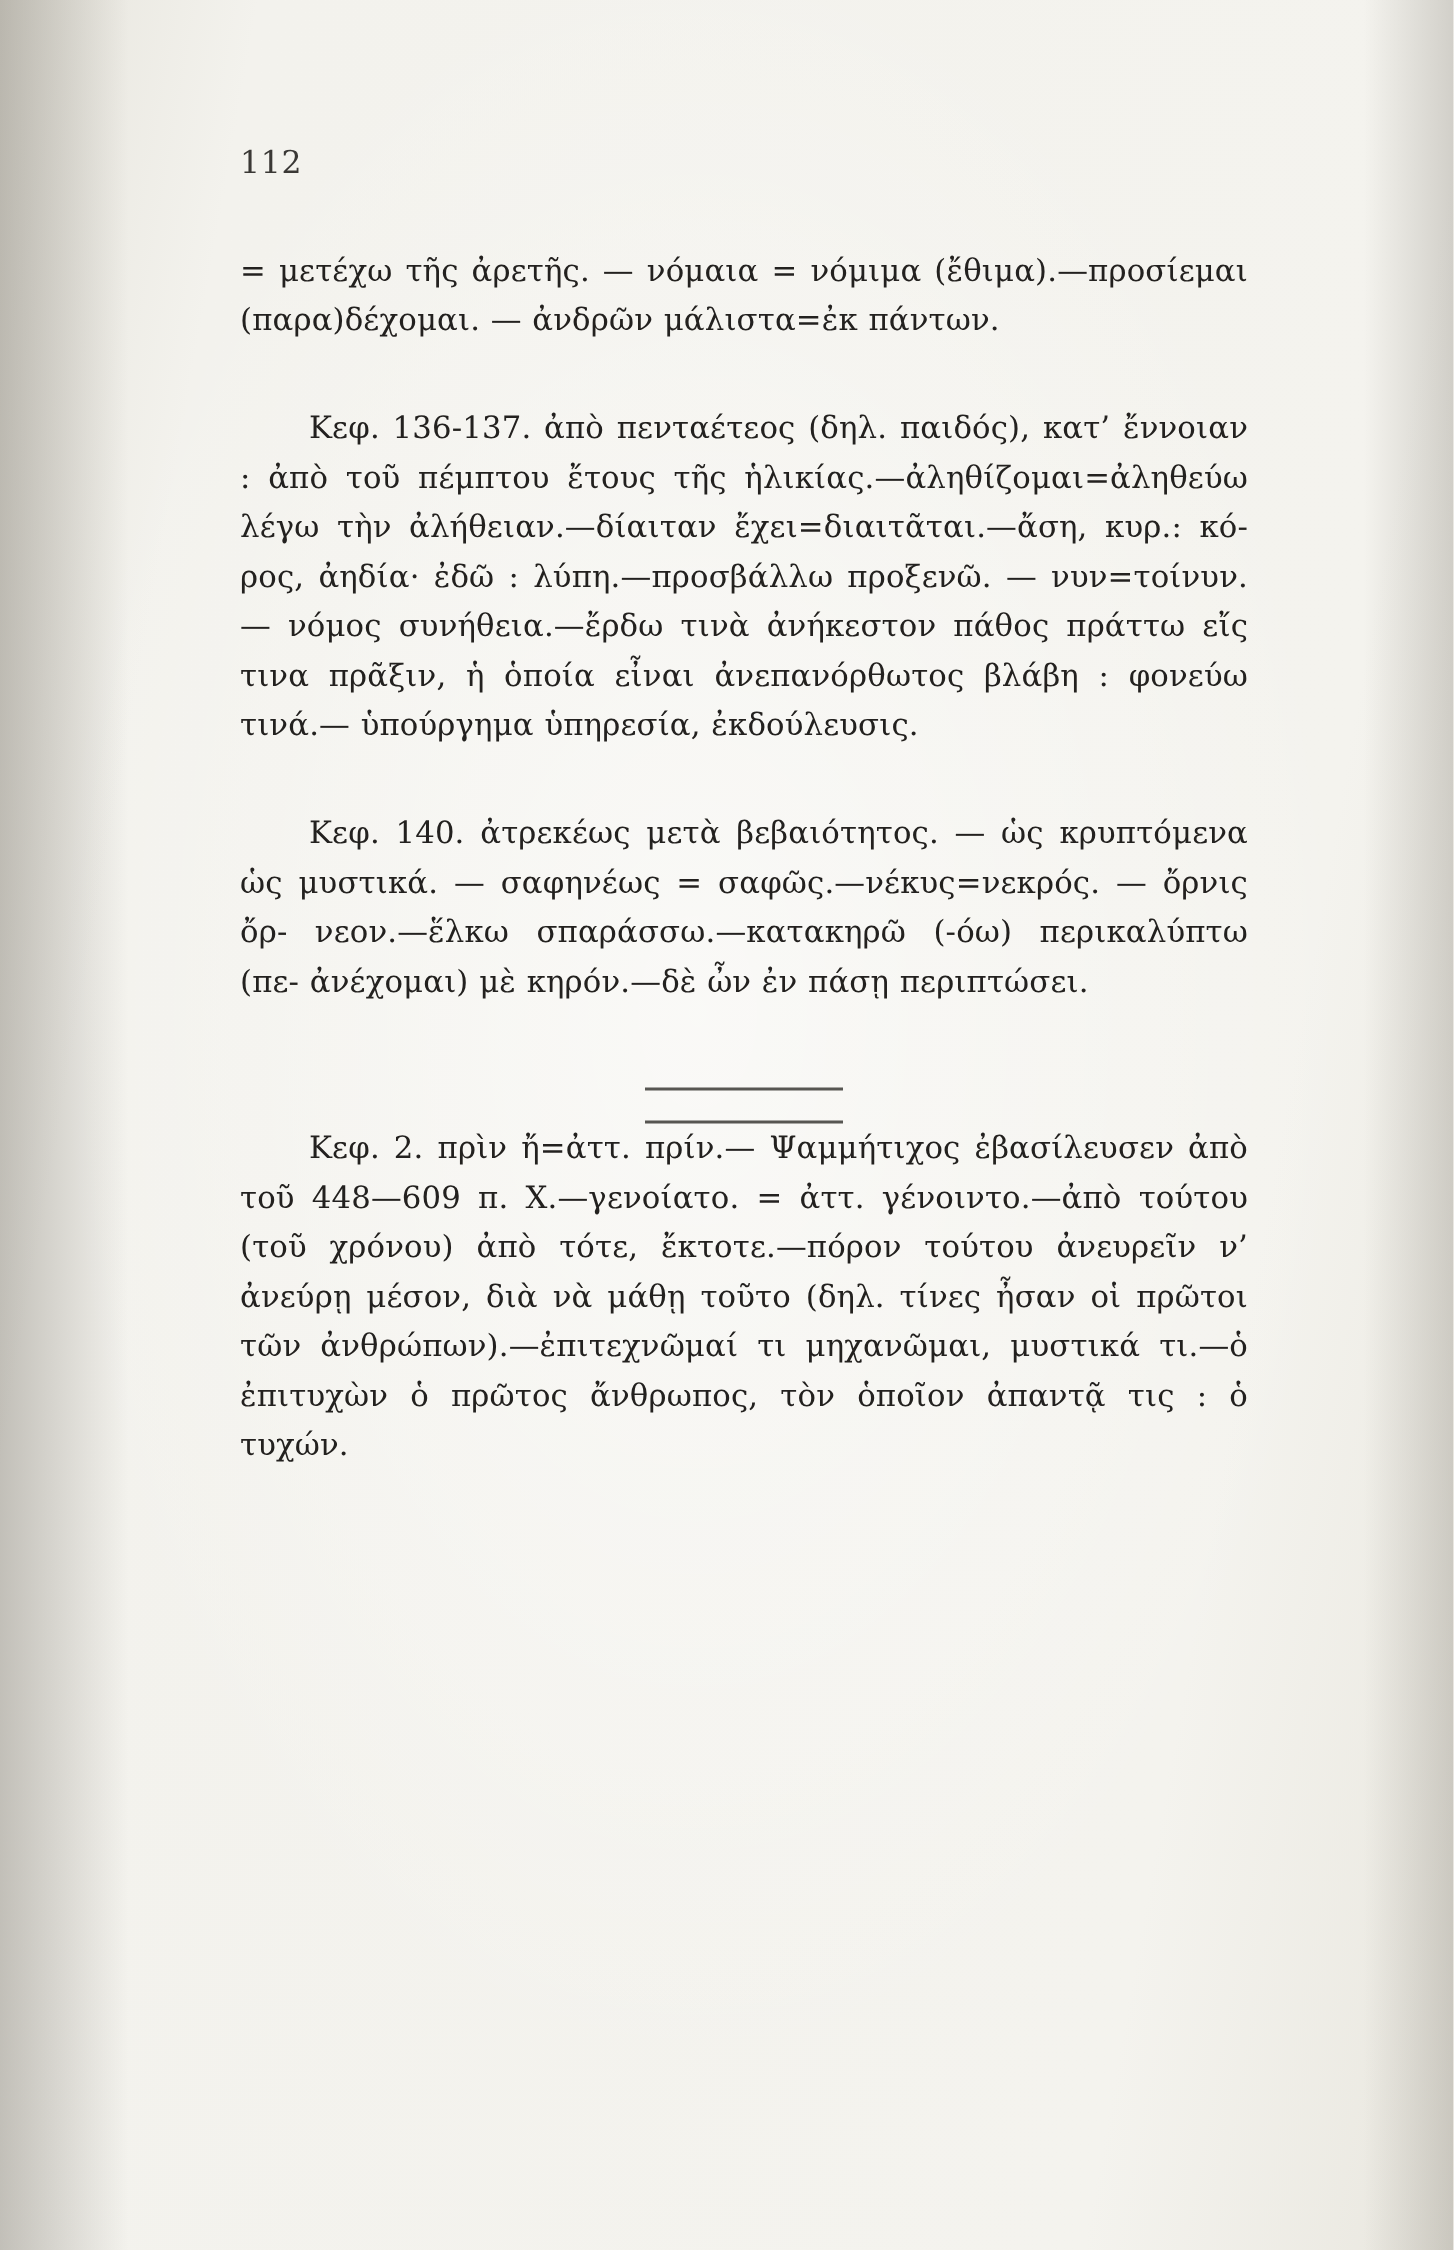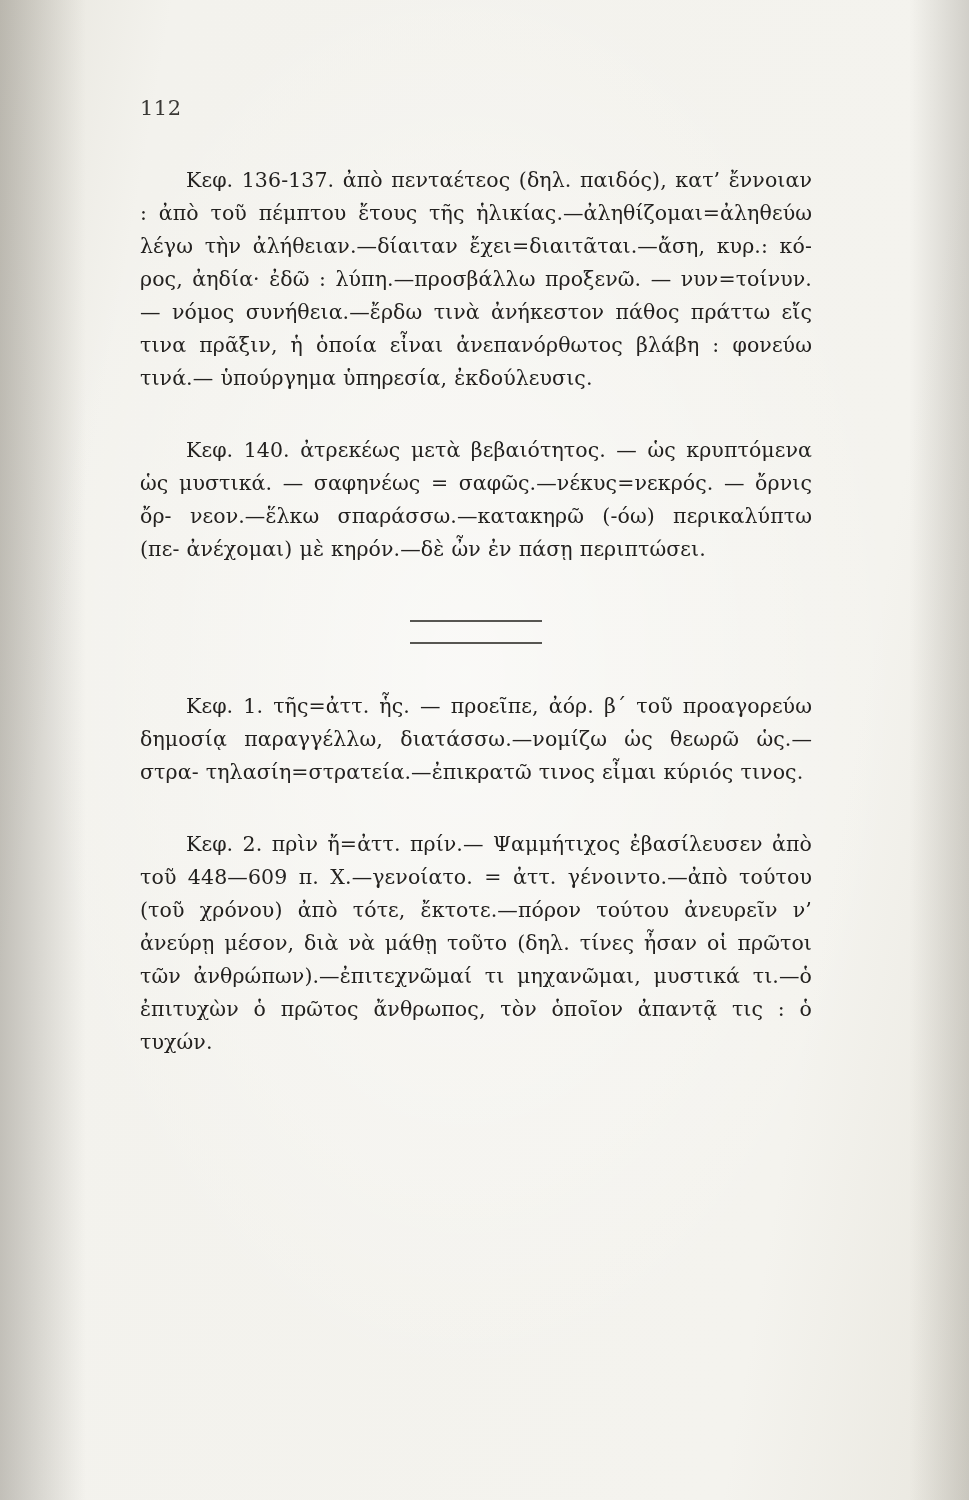--- a/index.html
+++ b/index.html
@@ -36,21 +36,21 @@
     content: "";
     position: absolute;
     right: 0; top: 0; bottom: 0;
     width: 60px;
     background: linear-gradient(to left, rgba(120,115,105,0.28), rgba(120,115,105,0.0));
     pointer-events: none;
   }
 
   .content {
     position: absolute;
-    left: 140px;
+    left: 160px;
     top: 96px;
     width: 672px;
   }
 
   
   .header {
     display: flex;
     align-items: baseline;
     margin-bottom: 44px;
   }
@@ -108,20 +108,24 @@
 </head>
 <body>
 
 <div class="page">
   <div class="content">
 
     <div class="header">
       <div class="folio">112</div>
     </div>
 
+    <p class="para">
+      <span>= μετέχω τῆς ἀρετῆς. — νόμαια = νόμιμα (ἔθιμα).—προσίεμαι</span>
+      <span>(παρα)δέχομαι. — ἀνδρῶν μάλιστα=ἐκ πάντων.</span>
+    </p>
 
     <p class="para indent">
       <span>Κεφ. 136-137. ἀπὸ πενταέτεος (δηλ. παιδός), κατ’ ἔννοιαν :</span>
       <span>ἀπὸ τοῦ πέμπτου ἔτους τῆς ἡλικίας.—ἀληθίζομαι=ἀληθεύω</span>
       <span>λέγω τὴν ἀλήθειαν.—δίαιταν ἔχει=διαιτᾶται.—ἄση, κυρ.: κό-</span>
       <span>ρος, ἀηδία· ἐδῶ : λύπη.—προσβάλλω προξενῶ. — νυν=τοίνυν.—</span>
       <span>νόμος συνήθεια.—ἔρδω τινὰ ἀνήκεστον πάθος πράττω εἴς τινα</span>
       <span>πρᾶξιν, ἡ ὁποία εἶναι ἀνεπανόρθωτος βλάβη : φονεύω τινά.—</span>
       <span>ὑπούργημα ὑπηρεσία, ἐκδούλευσις.</span>
     </p>
@@ -132,25 +136,20 @@
       <span>μυστικά. — σαφηνέως = σαφῶς.—νέκυς=νεκρός. — ὄρνις ὄρ-</span>
       <span>νεον.—ἕλκω σπαράσσω.—κατακηρῶ (-όω) περικαλύπτω (πε-</span>
       <span>ἀνέχομαι) μὲ κηρόν.—δὲ ὦν ἐν πάσῃ περιπτώσει.</span>
     </p>
 
     <div class="rule"></div>
 
 
     <div class="rule below"></div>
 
-    <p class="para indent after-title">
-      <span>Κεφ. 1. τῆς=ἀττ. ἧς. — προεῖπε, ἀόρ. β΄ τοῦ προαγορεύω</span>
-      <span>δημοσίᾳ παραγγέλλω, διατάσσω.—νομίζω ὡς θεωρῶ ὡς.—στρα-</span>
-      <span>τηλασίη=στρατεία.—ἐπικρατῶ τινος εἶμαι κύριός τινος.</span>
-    </p>
 
     <p class="para indent">
       <span>Κεφ. 2. πρὶν ἤ=ἀττ. πρίν.— Ψαμμήτιχος ἐβασίλευσεν ἀπὸ</span>
       <span>τοῦ 448—609 π. Χ.—γενοίατο. = ἀττ. γένοιντο.—ἀπὸ τούτου</span>
       <span>(τοῦ χρόνου) ἀπὸ τότε, ἔκτοτε.—πόρον τούτου ἀνευρεῖν ν’</span>
       <span>ἀνεύρῃ μέσον, διὰ νὰ μάθῃ τοῦτο (δηλ. τίνες ἦσαν οἱ πρῶτοι</span>
       <span>τῶν ἀνθρώπων).—ἐπιτεχνῶμαί τι μηχανῶμαι, μυστικά τι.—ὁ</span>
       <span>ἐπιτυχὼν ὁ πρῶτος ἄνθρωπος, τὸν ὁποῖον ἀπαντᾷ τις : ὁ τυχών.</span>
     </p>
 

